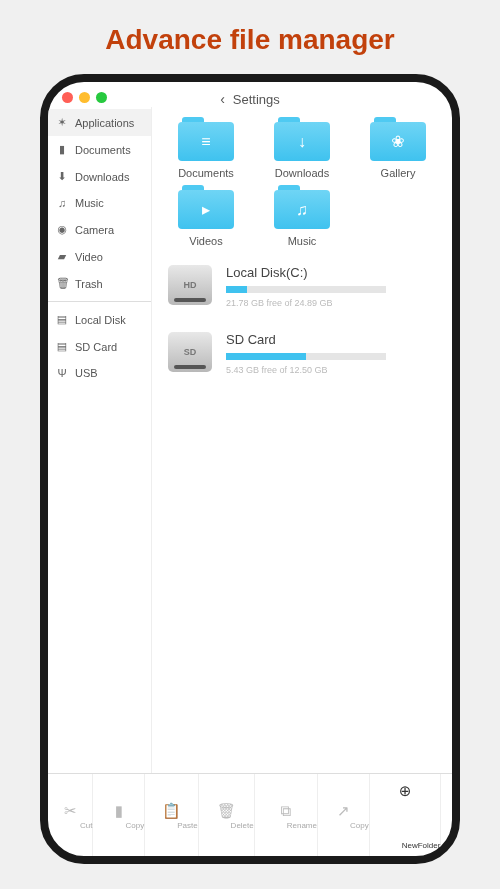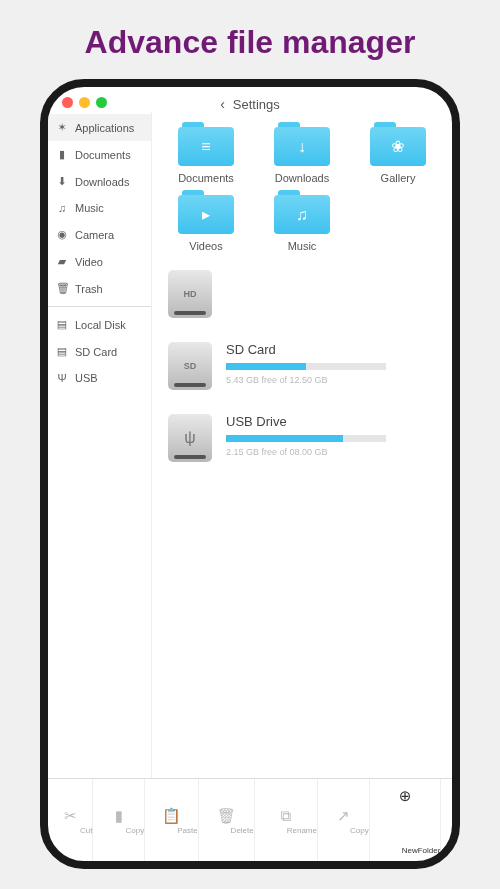--- a/index.html
+++ b/index.html
@@ -1,38 +1,38 @@
 <!DOCTYPE html>
 <html><head>
 <meta charset="utf-8">
 <style>
 * { margin: 0; padding: 0; box-sizing: border-box; }
 body { font-family: -apple-system, Helvetica, Arial, sans-serif; background: #f0f0f0; width: 500px; height: 889px; overflow: hidden; }
-.marketing-title { font-size: 32px; font-weight: 700; color: #701a75; text-align: center; padding: 24px 0 18px; }
+.marketing-title { font-size: 28px; font-weight: 700; color: #c2410c; text-align: center; padding: 24px 0 18px; }
 .phone-frame { width: 420px; height: 790px; margin: 0 auto; background: #fff; border: 8px solid #1a1a1a; border-radius: 44px; overflow: hidden; position: relative; display: flex; flex-direction: column; }
 .traffic { display: flex; gap: 6px; padding: 10px 0 4px 14px; }
 .tl { width: 11px; height: 11px; border-radius: 50%; }
 .tl.r { background: #ff5f56; } .tl.y { background: #ffbd2e; } .tl.g { background: #27c93f; }
 .header { position: absolute; top: 9px; left: 0; right: 0; text-align: center; font-size: 13px; color: #555; display: flex; justify-content: center; align-items: center; gap: 8px; pointer-events: none;}
 .header .back { font-size: 14px; color: #555; }
 .body { flex: 1; display: flex; min-height: 0; }
 .sidebar { width: 104px; border-right: 1px solid #eee; padding-top: 2px; }
 .side-item { display: flex; align-items: center; gap: 7px; padding: 7px 8px; font-size: 11px; color: #555; cursor: pointer; }
 .side-item.active { background: #f2f2f2; }
 .side-item .ico { width: 12px; color: #666; font-size: 11px; text-align: center; }
 .side-divider { height: 1px; background: #ddd; margin: 4px 0; }
 .main { flex: 1; padding: 10px 8px; overflow: hidden; }
 .folder-grid { display: grid; grid-template-columns: repeat(3, 1fr); gap: 6px 4px; margin-bottom: 18px; }
 .folder { display: flex; flex-direction: column; align-items: center; cursor: pointer; }
 .folder-icon { width: 56px; height: 44px; position: relative; margin-bottom: 6px; }
 .ftab { position: absolute; top: 0; left: 4px; width: 22px; height: 8px; background: #4fcaf2; border-radius: 3px 3px 0 0; }
 .fbody { position: absolute; top: 5px; left: 0; right: 0; bottom: 0; background: linear-gradient(#6fd5f5,#3fc2ef); border-radius: 4px; display: flex; align-items: center; justify-content: center; color: #fff; }
 .folder-label { font-size: 11px; color: #555; }
 .drive-row { display: flex; gap: 14px; margin-bottom: 24px; align-items: flex-start; padding-left: 8px;}
-.drive-icon { width: 44px; height: 48px; background: linear-gradient(#e8e8e8,#b8b8b8); border-radius: 5px; position: relative; display: flex; align-items: center; justify-content: center; font-size: 9px; font-weight: 700; color: #777; }
+.drive-icon { width: 44px; height: 40px; background: linear-gradient(#e8e8e8,#b8b8b8); border-radius: 5px; position: relative; display: flex; align-items: center; justify-content: center; font-size: 9px; font-weight: 700; color: #777; }
 .drive-icon::after { content:""; position:absolute; bottom:3px; left:6px; right:6px; height:4px; background:#555; border-radius:2px; }
 .drive-icon.usb::before { content:"\03C8"; font-size:16px; color:#777; font-weight: normal;}
 .drive-meta { flex: 1; }
 .drive-name { font-size: 13px; color: #444; margin-bottom: 6px; }
 .bar { width: 160px; height: 7px; background: #e5e5e5; }
 .bar-fill { height: 100%; background: #3fc2ef; }
 .drive-free { font-size: 9px; color: #bbb; margin-top: 5px; }
 .toolbar { border-top: 1px solid #ddd; display: flex; }
 .tbtn { flex: 1; display: flex; flex-direction: column; align-items: center; justify-content: center; padding: 8px 0 6px; gap: 3px; border-right: 1px solid #eee; cursor: pointer; }
 .tbtn:last-child { border-right: none; }
@@ -136,41 +136,38 @@
             <div class="folder-icon">
               <div class="ftab"></div>
               <div class="fbody">♫</div>
             </div>
             <div class="folder-label">Music</div>
           </div>
         </div>
       <div id="drives">
           <div class="drive-row">
             <div class="drive-icon">HD</div>
+            <div class="drive-meta">
+              <div class="drive-name">Local Disk(C:)</div>
+              <div class="bar">
+                <div class="bar-fill" style="width: 13%;"></div>
+              </div>
+              <div class="drive-free">21.78 GB free of 24.89 GB</div>
+            </div>
           </div>
           <div class="drive-row">
             <div class="drive-icon">SD</div>
             <div class="drive-meta">
               <div class="drive-name">SD Card</div>
               <div class="bar">
                 <div class="bar-fill" style="width: 50%;"></div>
               </div>
               <div class="drive-free">5.43 GB free of 12.50 GB</div>
             </div>
           </div>
-          <div class="drive-row">
-            <div class="drive-icon usb"></div>
-            <div class="drive-meta">
-              <div class="drive-name">USB Drive</div>
-              <div class="bar">
-                <div class="bar-fill" style="width: 73%;"></div>
-              </div>
-              <div class="drive-free">2.15 GB free of 08.00 GB</div>
-            </div>
-          </div>
         </div>
     </div>
   </div>
 
   <div class="toolbar" id="toolbar">
       <div class="tbtn">
         <div class="ti">✂</div>
         <div class="tl2">Cut</div>
       </div>
       <div class="tbtn">

